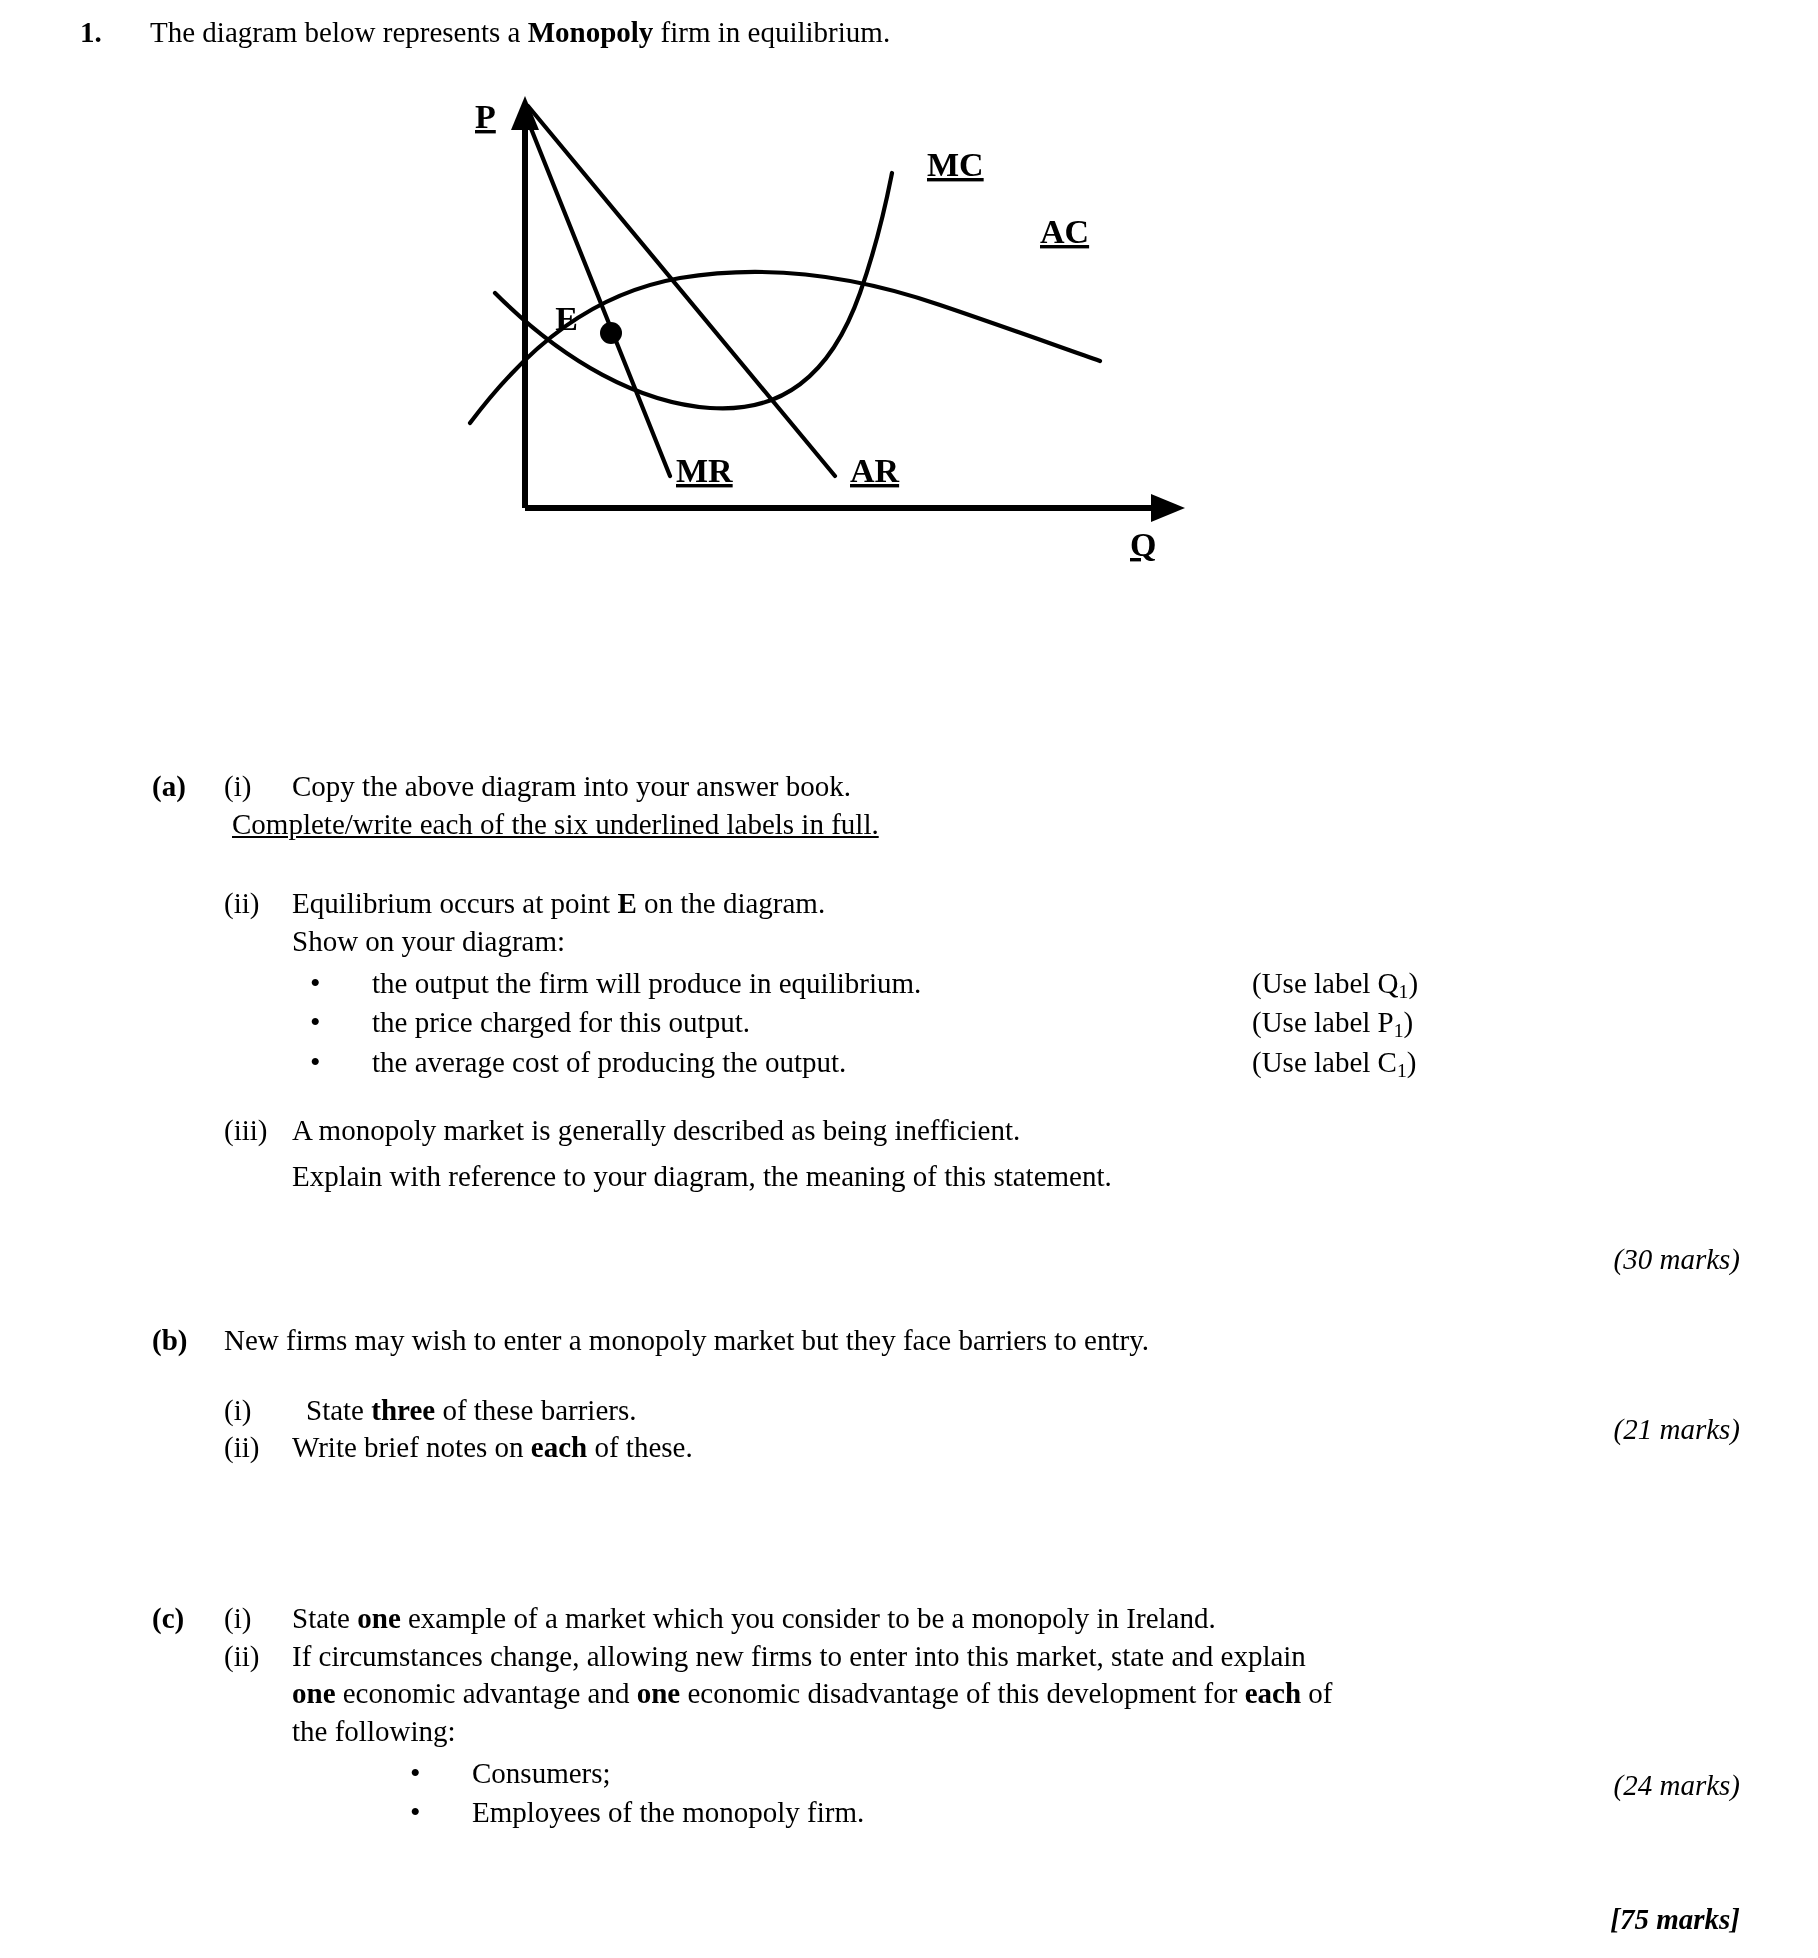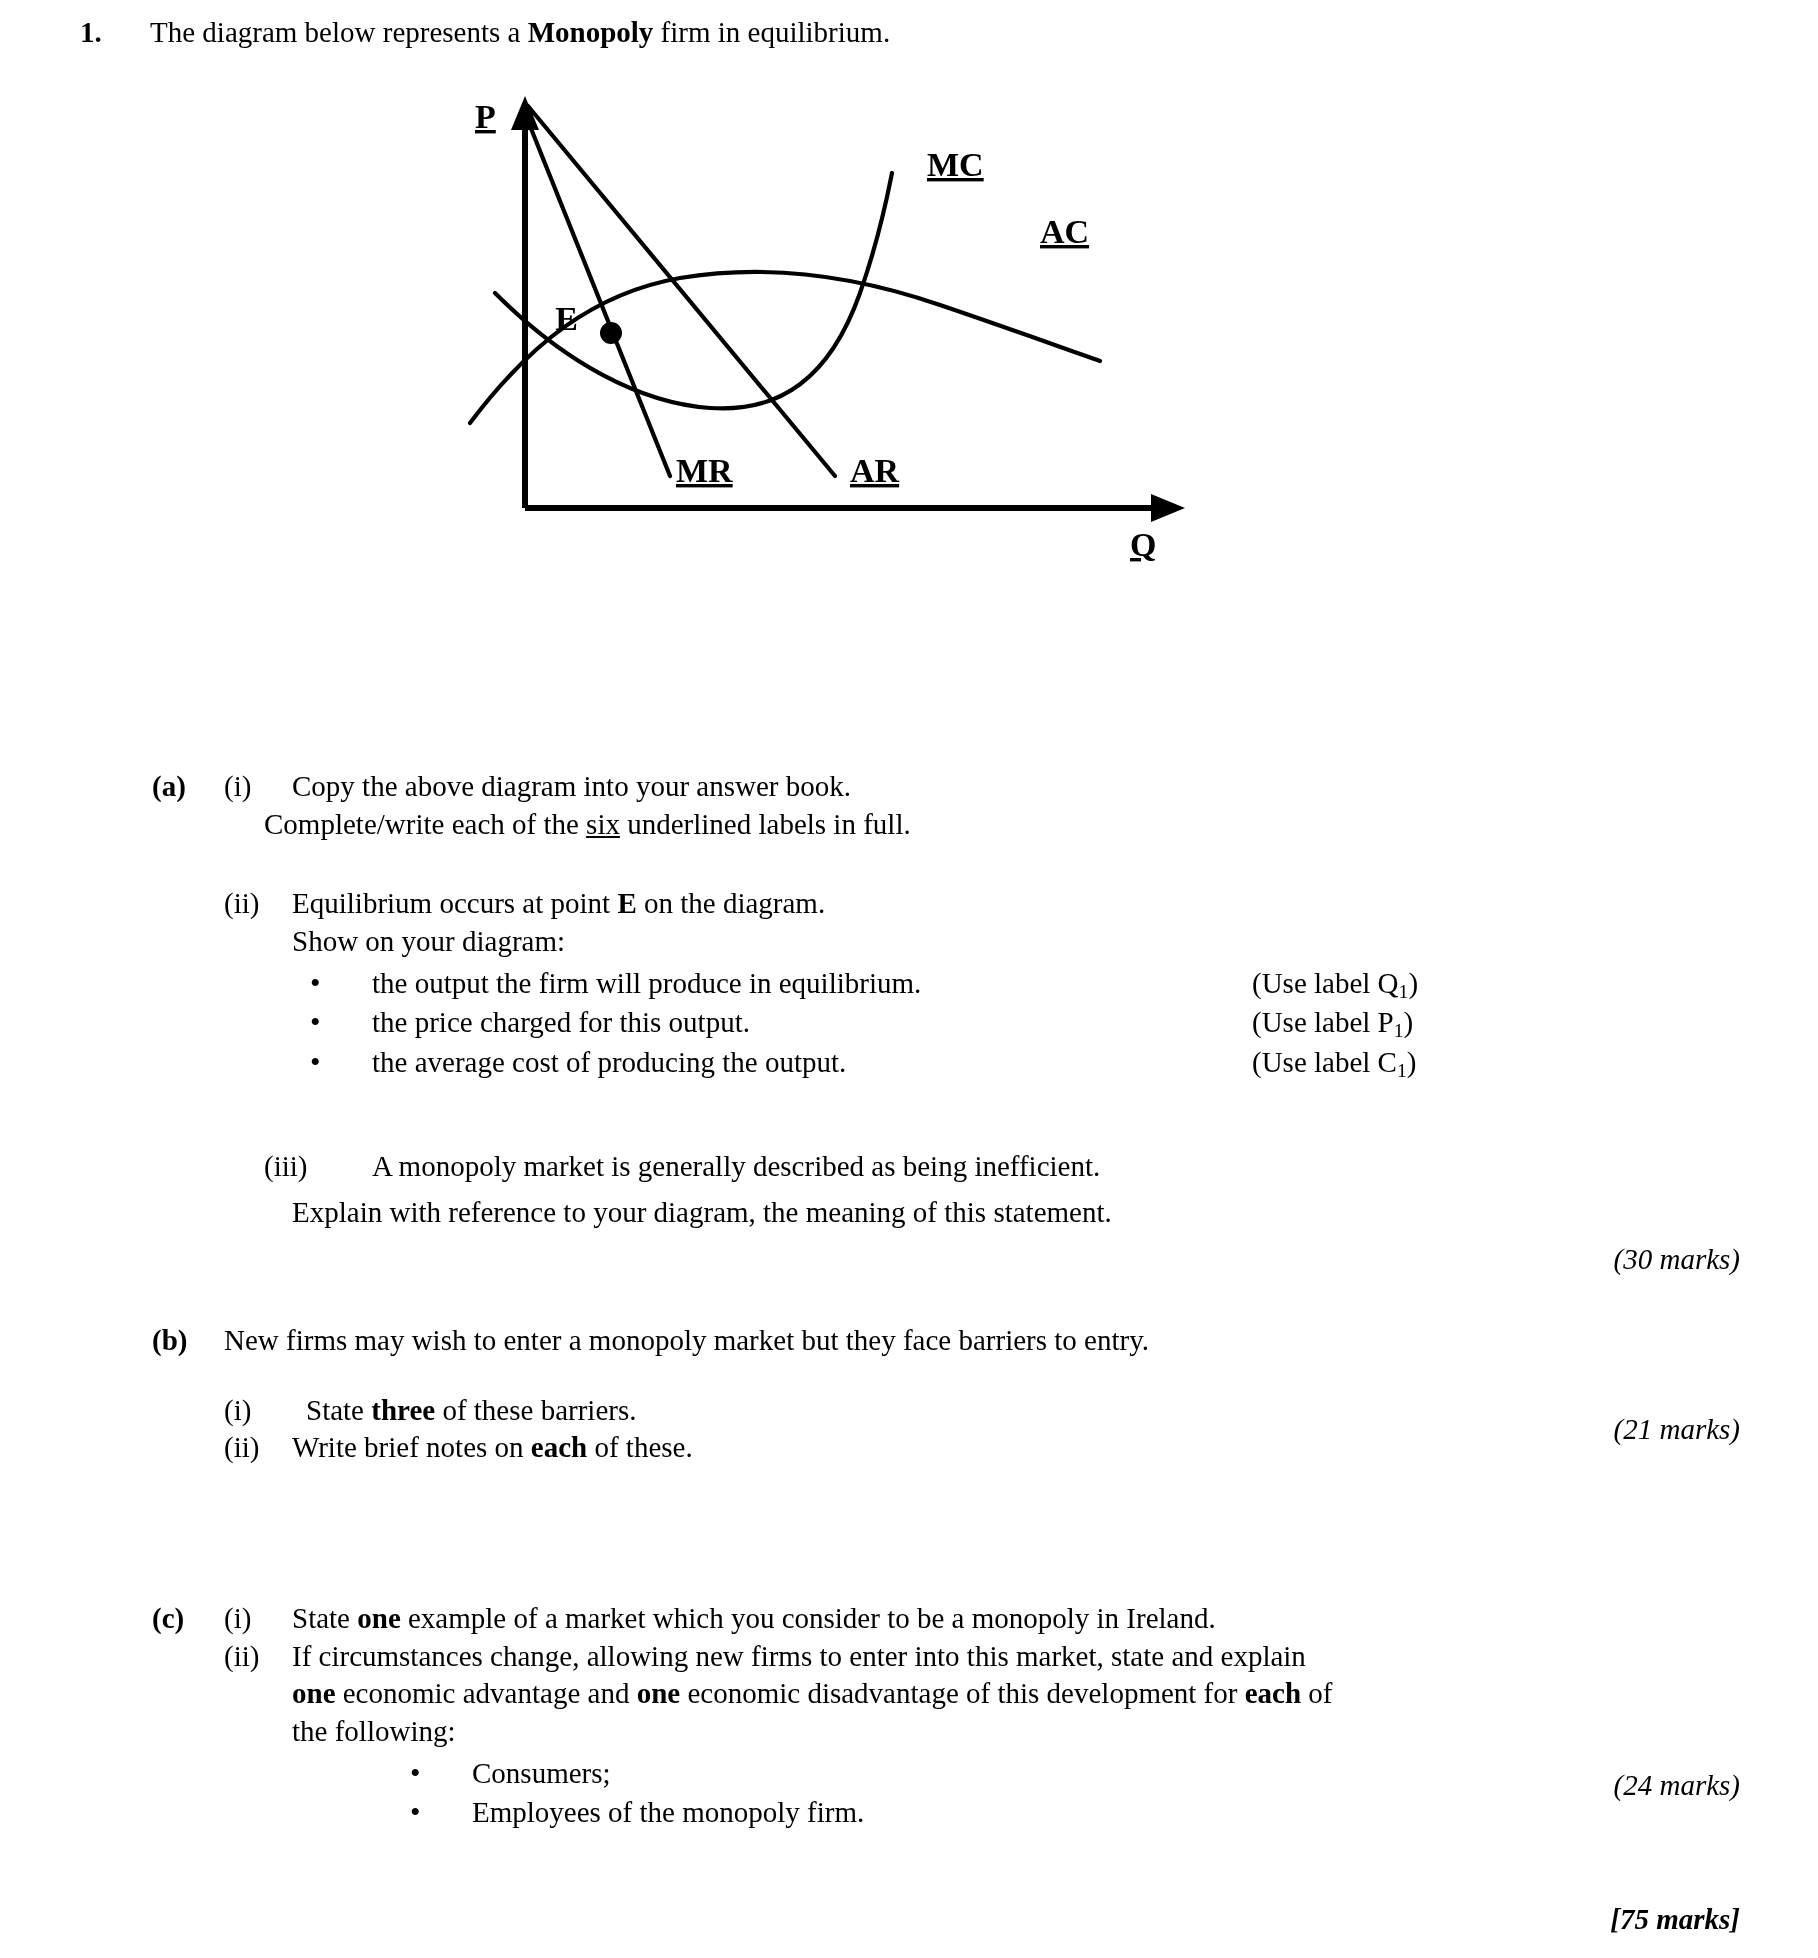--- a/index.html
+++ b/index.html
@@ -155,21 +155,21 @@
     </svg>
   </div>
 
   <div class="block" style="left:152px; top:768px; width:1560px;">
 
     <div class="row">
       <span class="lab-a">(a)</span>
       <span class="lab-rom">(i)</span>
       <span class="txt">Copy the above diagram into your answer book.</span>
     </div>
-    <div class="row" style="margin-left:112px;">
+    <div class="row" style="margin-left:80px;text-decoration:underline;">
       <span class="txt"><span>Complete/write each of the </span><span class="u">six</span><span> underlined labels in full.</span></span>
     </div>
 
     <div class="row" style="margin-top:42px;">
       <span class="lab-a">&nbsp;</span>
       <span class="lab-rom">(ii)</span>
       <span class="txt"><span>Equilibrium occurs at point </span><span class="bold">E</span><span> on the diagram.</span></span>
     </div>
     <div class="row" style="margin-left:140px;">
       <span class="txt">Show on your diagram:</span>
@@ -189,21 +189,21 @@
         <span class="use-label"><span>(Use label P</span><sub>1</sub><span>)</span></span>
       </div>
 
       <div class="bullet-row" style="position:relative;">
         <span class="bullet-dot">•</span>
         <span class="bullet-txt">the average cost of producing the output.</span>
         <span class="use-label"><span>(Use label C</span><sub>1</sub><span>)</span></span>
       </div>
     </div>
 
-    <div class="row" style="margin-top:66px;gap:40px;">
+    <div class="row" style="margin-top:30px;">
       <span class="lab-a">&nbsp;</span>
       <span class="lab-rom">(iii)</span>
       <span class="txt">A monopoly market is generally described as being inefficient.</span>
     </div>
     <div class="row" style="margin-left:140px;margin-top:8px;">
       <span class="txt">Explain with reference to your diagram, the meaning of this statement.</span>
     </div>
   </div>
 
   <div class="marks" style="right:78px; top:1241px;">(30 marks)</div>

